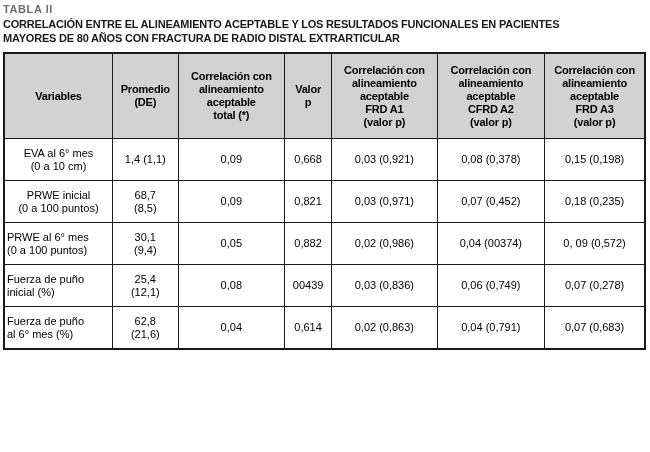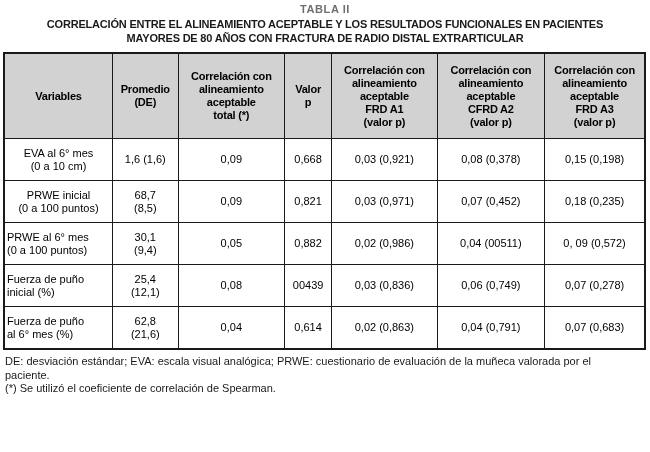--- a/index.html
+++ b/index.html
@@ -10,21 +10,21 @@
     height: 452px;
     font-family: "Liberation Sans", "DejaVu Sans", sans-serif;
     color: #000;
     overflow: hidden;
   }
   .page {
     width: 644px;
     padding: 2px 3px 0 3px;
   }
   .caption {
-    text-align: center;
+    text-align: left;
     font-weight: bold;
   }
   .caption-number {
     font-size: 11px;
     color: #6e6e6e;
     letter-spacing: 0.6px;
     line-height: 14px;
   }
   .caption-title {
     font-size: 11px;
@@ -126,21 +126,21 @@
 alineamiento
 aceptable
 FRD A3
 (valor p)</th>
       </tr>
     </thead>
     <tbody>
       <tr>
         <td>EVA al 6° mes
 (0 a 10 cm)</td>
-        <td>1,6 (1,6)</td>
+        <td>1,4 (1,1)</td>
         <td>0,09</td>
         <td>0,668</td>
         <td>0,03 (0,921)</td>
         <td>0,08 (0,378)</td>
         <td>0,15 (0,198)</td>
       </tr>
       <tr>
         <td>PRWE inicial
 (0 a 100 puntos)</td>
         <td>68,7
@@ -152,21 +152,21 @@
         <td>0,18 (0,235)</td>
       </tr>
       <tr>
         <td>PRWE al 6° mes
 (0 a 100 puntos)</td>
         <td>30,1
 (9,4)</td>
         <td>0,05</td>
         <td>0,882</td>
         <td>0,02 (0,986)</td>
-        <td>0,04 (00511)</td>
+        <td>0,04 (00374)</td>
         <td>0, 09 (0,572)</td>
       </tr>
       <tr>
         <td>Fuerza de puño
 inicial (%)</td>
         <td>25,4
 (12,1)</td>
         <td>0,08</td>
         <td>00439</td>
         <td>0,03 (0,836)</td>
@@ -180,19 +180,14 @@
 (21,6)</td>
         <td>0,04</td>
         <td>0,614</td>
         <td>0,02 (0,863)</td>
         <td>0,04 (0,791)</td>
         <td>0,07 (0,683)</td>
       </tr>
     </tbody>
   </table>
 
-  <div class="footnotes">
-    <div class="footnote">DE: desviación estándar; EVA: escala visual analógica; PRWE: cuestionario de evaluación de la muñeca valorada por el
-paciente.</div>
-    <div class="footnote">(*) Se utilizó el coeficiente de correlación de Spearman.</div>
-  </div>
 
 </div>
 
 </body></html>

